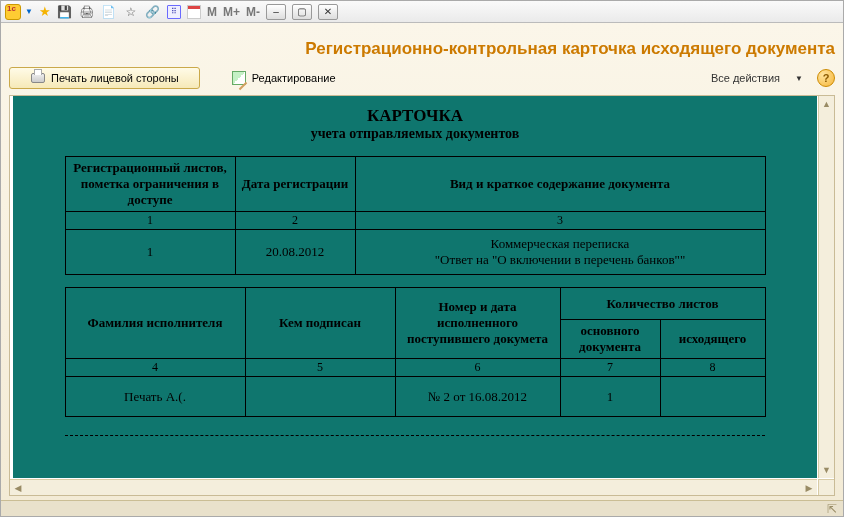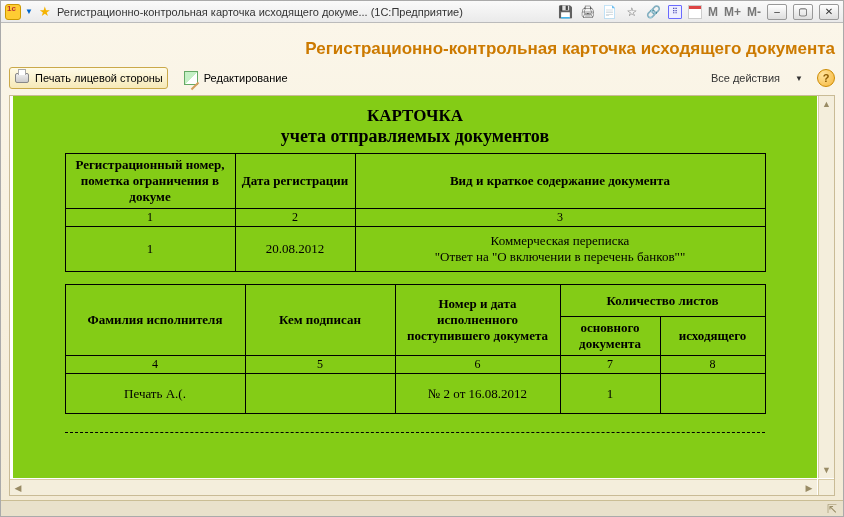--- a/index.html
+++ b/index.html
@@ -21,42 +21,42 @@
   .cal-icon::before { content: ""; position: absolute; top: 0; left: 0; right: 0; height: 3px; background: #d44; }
   .mem { font-size: 12px; font-weight: bold; color: #777; }
   .winbtn { width: 20px; height: 16px; border: 1px solid #999; border-radius: 2px; background: linear-gradient(#fff, #ddd); display: flex; align-items: center; justify-content: center; font-size: 10px; color: #333; cursor: pointer; }
 
   
   .content { flex: 1; display: flex; flex-direction: column; padding: 6px 8px 4px 8px; background: linear-gradient(#fbf6e9, #f3ebd6); }
   h1.page-title { font-size: 17px; font-weight: bold; color: #cc7a00; margin: 10px 0 8px 0; text-align: right; }
 
   
   .toolbar { display: flex; align-items: center; gap: 10px; margin-bottom: 6px; }
-  .btn { display: flex; align-items: center; gap: 5px; padding: 2px 4px; font-size: 11px; border: 1px solid transparent; border-radius: 3px; cursor: pointer; }
+  .btn { display: flex; align-items: center; gap: 5px; padding: 2px 20px; font-size: 11px; border: 1px solid transparent; border-radius: 3px; cursor: pointer; }
   .btn.primary { border-color: #caa94a; background: linear-gradient(#fffbe7, #f6e9b8); }
   .btn .micro { width: 16px; height: 16px; display: flex; align-items: center; justify-content: center; }
   .printer { border: 1px solid #888; border-radius: 2px; background: linear-gradient(#eee,#ccc); width: 14px; height: 10px; position: relative; }
   .printer::before { content: ""; position: absolute; top: -5px; left: 2px; right: 2px; height: 5px; background: #fff; border: 1px solid #aaa; border-bottom: none; }
   .editicon { width: 14px; height: 14px; background: linear-gradient(135deg, #c5f0c5 50%, #fff 50%); border: 1px solid #6a6; position: relative; }
   .editicon::after { content: ""; position: absolute; right: -3px; bottom: -3px; width: 10px; height: 2px; background: #d2a060; transform: rotate(-45deg); }
   .toolbar-spacer { flex: 1; }
   .all-actions { display: flex; align-items: center; gap: 15px; cursor: pointer; color: #333; }
   .help-btn { width: 18px; height: 18px; border-radius: 50%; background: radial-gradient(circle at 30% 30%, #ffe39b, #f6b73c); border: 1px solid #cc8a00; color: #8a5a00; font-weight: bold; display: flex; align-items: center; justify-content: center; font-size: 11px; cursor: pointer; margin-left: 4px; }
 
   
   .doc-area { flex: 1; background: #fff; border: 1px solid #c9bb96; position: relative; overflow: hidden; }
-  .doc-scroll { position: absolute; top: 0; left: 3px; right: 17px; bottom: 17px; background: #84cc16; overflow: hidden; padding-top: 10px; }
+  .doc-scroll { position: absolute; top: 0; left: 3px; right: 17px; bottom: 17px; background: #0f766e; overflow: hidden; padding-top: 10px; }
   .vscroll { position: absolute; top: 0; right: 0; width: 16px; bottom: 17px; background: #f4eedc; border-left: 1px solid #d8cba5; }
   .vscroll .arrow { height: 16px; display: flex; align-items: center; justify-content: center; font-size: 9px; color: #998b65; cursor: pointer; }
   .hscroll { position: absolute; left: 0; right: 17px; bottom: 0; height: 16px; background: #f4eedc; border-top: 1px solid #d8cba5; display: flex; }
   .hscroll .arrow { width: 16px; display: flex; align-items: center; justify-content: center; font-size: 9px; color: #998b65; cursor: pointer; }
   .corner { position: absolute; right: 0; bottom: 0; width: 16px; height: 16px; background: #f4eedc; border-left: 1px solid #d8cba5; border-top: 1px solid #d8cba5; }
 
   .doc-title { text-align: center; font-family: "Times New Roman", serif; font-size: 17px; font-weight: bold; }
-  .doc-subtitle { text-align: center; font-family: "Times New Roman", serif; font-size: 18px; font-weight: bold; margin-bottom: 6px; }
+  .doc-subtitle { text-align: center; font-family: "Times New Roman", serif; font-size: 14px; font-weight: bold; margin-bottom: 14px; }
 
   table.card { border-collapse: collapse; margin: 0 auto 12px auto; width: 700px; font-family: "Times New Roman", serif; font-size: 13px; table-layout: fixed; }
   table.card th, table.card td { border: 1px solid #000; padding: 3px 4px; text-align: center; vertical-align: middle; }
   table.card .h1row td, table.card .h1row th { height: 32px; }
   table.card .numrow td { font-size: 12px; padding: 1px; }
   table.card .datarow td { padding: 6px 4px; }
 
   .dashed-line { border-top: 1px dashed #000; width: 700px; margin: 18px auto 0 auto; }
 
   .statusbar { height: 16px; background: #e9e1cb; border-top: 1px solid #cabd94; display: flex; justify-content: flex-end; align-items: center; padding-right: 6px; }
@@ -68,21 +68,20 @@
 <div class="window">
 
   <div class="titlebar">
     <span class="icon-slot">
         <span class="logo1c"></span>
       </span>
     <span class="down-arrow">▼</span>
     <span class="icon-slot">
         <span class="star-icon">★</span>
       </span>
-    <span class="title-text">Регистрационно-контрольная карточка исходящего докуме...  (1С:Предприятие)</span>
     <div class="tb-icons">
       <span class="tb-icon">💾</span>
       <span class="tb-icon">🖨</span>
       <span class="tb-icon">📄</span>
       <span class="tb-icon">☆</span>
       <span class="tb-icon">🔗</span>
       <span class="tb-icon calc-icon">⠿</span>
       <span class="tb-icon cal-icon"></span>
       <span class="mem">M</span>
       <span class="mem">M+</span>
@@ -123,21 +122,21 @@
         <div class="doc-subtitle">учета отправляемых документов</div>
 
         <table class="card">
           <colgroup>
               <col style="width:170px">
               <col style="width:120px">
               <col style="width:410px">
             </colgroup>
           <tbody>
               <tr class="h1row">
-            <th>Регистрационный номер, пометка ограничения в докуме</th>
+            <th>Регистрационный листов, пометка ограничения в доступе</th>
             <th>Дата регистрации</th>
             <th>Вид и краткое содержание документа</th>
           </tr>
           <tr class="numrow">
             <td>1</td>
             <td>2</td>
             <td>3</td>
           </tr>
           <tr class="datarow">
             <td>1</td>

